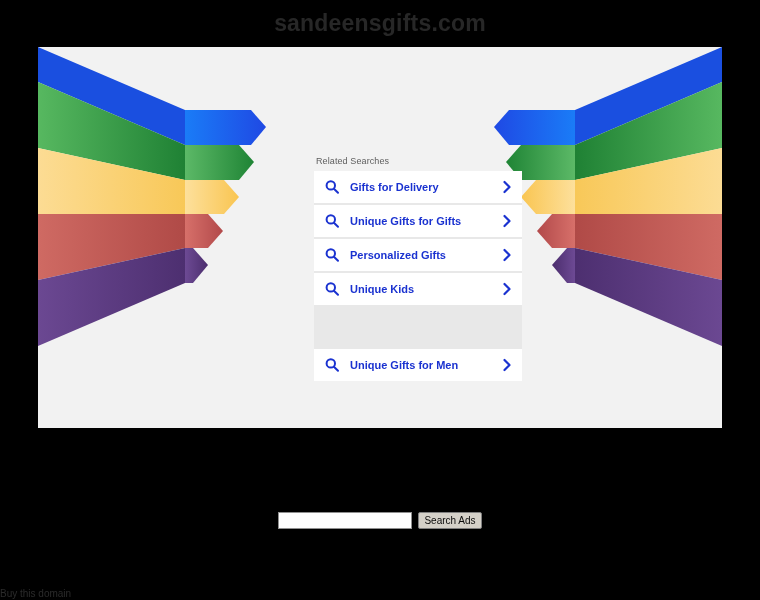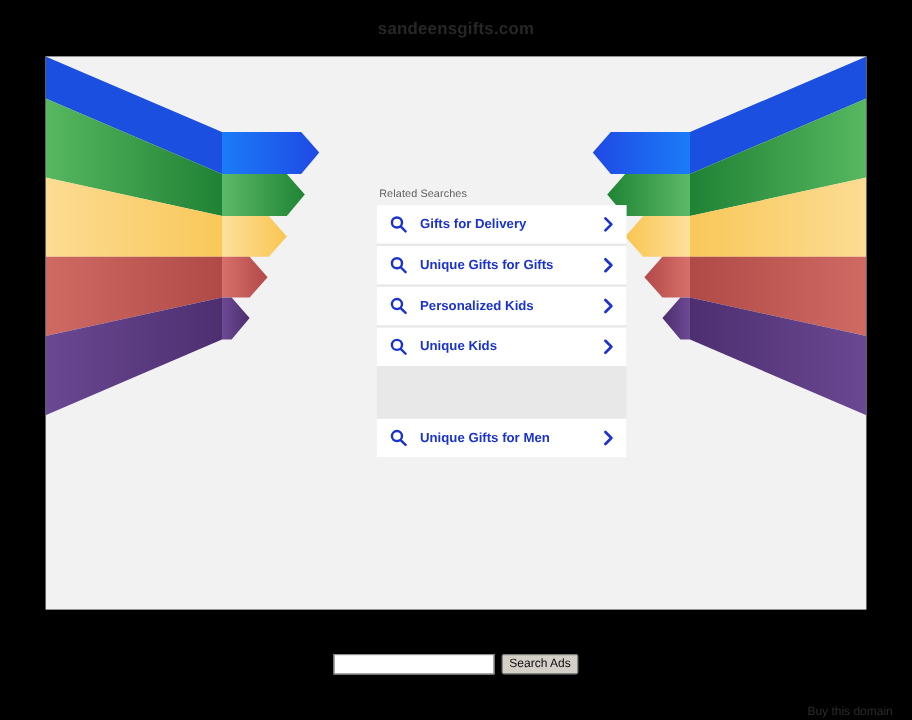--- a/index.html
+++ b/index.html
@@ -16,35 +16,35 @@
     position: relative;
   }
 
   
   .domain-title {
     position: absolute;
     top: 11px;
     left: 0;
     width: 760px;
     text-align: center;
-    font-size: 14px;
+    font-size: 23px;
     font-weight: bold;
     color: #272727;
     letter-spacing: 0.2px;
     line-height: 24px;
     user-select: none;
   }
 
   
   .panel {
     position: absolute;
     left: 38px;
     top: 47px;
     width: 684px;
-    height: 461px;
+    height: 381px;
     background: #f2f2f2;
     overflow: hidden;
   }
 
   
   .art {
     position: absolute;
     left: 0;
     top: 0;
     width: 684px;
@@ -108,21 +108,21 @@
     width: 14px;
     height: 14px;
     margin-left: 6px;
     display: block;
   }
 
   
   .search-form {
     position: absolute;
     left: 0;
-    top: 545px;
+    top: 512px;
     width: 760px;
     display: flex;
     justify-content: center;
     align-items: center;
   }
   .search-input {
     width: 128px;
     height: 15px;
     font-family: "Liberation Sans", sans-serif;
     font-size: 11px;
@@ -146,21 +146,21 @@
     cursor: pointer;
     line-height: 15px;
   }
 
   
   .footer-link {
     position: absolute;
     top: 587px;
     left: 0;
     width: 744px;
-    text-align: right;
+    text-align: left;
     font-size: 10px;
     color: #2b2b2b;
     text-decoration: none;
     line-height: 13px;
   }
 </style>
 </head>
 <body>
 
 <div class="domain-title">sandeensgifts.com</div>
@@ -267,21 +267,21 @@
         <svg class="ri-chevron" viewBox="0 0 14 14">
           <polyline points="4.5,2 9.5,7 4.5,12" fill="none" stroke="#1a32d0" stroke-width="2.2" stroke-linecap="round" stroke-linejoin="round"></polyline>
         </svg>
       </li>
 
       <li class="related-item">
         <svg class="ri-search-icon" viewBox="0 0 16 16">
           <circle cx="6.8" cy="6.4" r="4.2" fill="none" stroke="#1a32d0" stroke-width="2"></circle>
           <line x1="9.9" y1="9.7" x2="14" y2="13.8" stroke="#1a32d0" stroke-width="2" stroke-linecap="round"></line>
         </svg>
-        <span class="ri-label">Personalized Kids</span>
+        <span class="ri-label">Personalized Gifts</span>
         <svg class="ri-chevron" viewBox="0 0 14 14">
           <polyline points="4.5,2 9.5,7 4.5,12" fill="none" stroke="#1a32d0" stroke-width="2.2" stroke-linecap="round" stroke-linejoin="round"></polyline>
         </svg>
       </li>
 
 
       <li class="related-item">
         <svg class="ri-search-icon" viewBox="0 0 16 16">
           <circle cx="6.8" cy="6.4" r="4.2" fill="none" stroke="#1a32d0" stroke-width="2"></circle>
           <line x1="9.9" y1="9.7" x2="14" y2="13.8" stroke="#1a32d0" stroke-width="2" stroke-linecap="round"></line>

